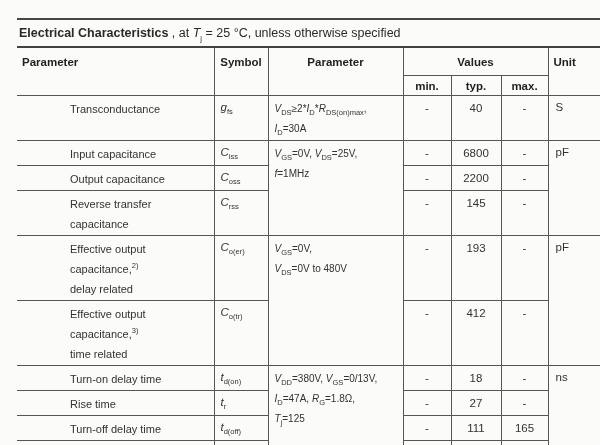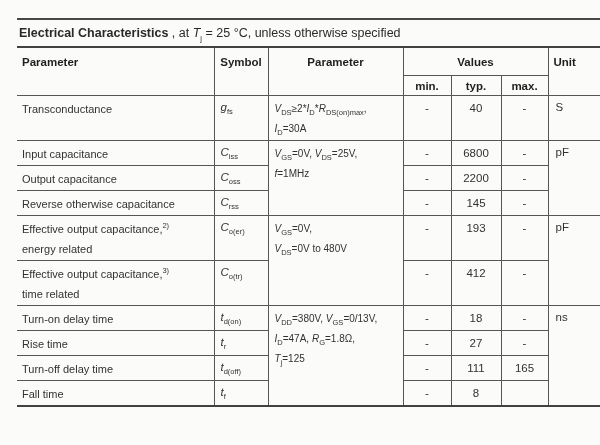--- a/index.html
+++ b/index.html
@@ -52,21 +52,21 @@
   th:first-child, td:first-child { border-left:none; }
   .no-r { border-right:none !important; }
   thead th { font-weight:bold; color:#1f1f1f; font-size:11.5px; }
   thead tr.hr1 th { height:28px; padding-top:6px; }
   thead tr.hr2 th { height:20px; padding-top:2px; }
   th.c, td.c { text-align:center; padding-left:2px; padding-right:2px; }
   tr.short td { height:23px; }
   tr.tall td { height:44px; }
   td.cond { font-size:10px; padding-left:6px; }
   td.cond .cl { line-height:20px; white-space:nowrap; }
-  td.param .pl { line-height:20px; }
+  td.param .pl { line-height:20px;margin-left:48px; }
   td.sym { font-size:11.5px; padding-left:6px; }
   td.unit { font-size:11.5px; padding-left:7px; }
   td.val { font-size:11.5px; padding-top:4px; }
   sub { font-size:7.5px; line-height:0; }
   sup { font-size:7.5px; line-height:0; vertical-align:super; }
   i { font-style:italic; }
   
   .watermark {
     position:absolute;
     right:1px; bottom:2px;
@@ -160,31 +160,31 @@
           <td class="param">
             <div class="pl">Output capacitance</div>
           </td>
           <td class="sym"><i>C</i><sub>oss</sub></td>
           <td class="c val">-</td>
           <td class="c val">2200</td>
           <td class="c val">-</td>
         </tr>
         <tr class="short">
           <td class="param">
-            <div class="pl">Reverse otherwise capacitance</div>
+            <div class="pl">Reverse transfer capacitance</div>
           </td>
           <td class="sym"><i>C</i><sub>rss</sub></td>
           <td class="c val">-</td>
           <td class="c val">145</td>
           <td class="c val">-</td>
         </tr>
         <tr class="tall">
           <td class="param">
             <div class="pl">Effective output capacitance,<sup>2)</sup></div>
-            <div class="pl">energy related</div>
+            <div class="pl">delay related</div>
           </td>
           <td class="sym"><i>C</i><sub>o(er)</sub></td>
           <td class="cond" rowspan="2">
             <div class="cl"><i>V</i><sub>GS</sub>=0V,</div>
             <div class="cl"><i>V</i><sub>DS</sub>=0V to 480V</div>
           </td>
           <td class="c val">-</td>
           <td class="c val">193</td>
           <td class="c val">-</td>
           <td class="unit no-r" rowspan="2">pF</td>

